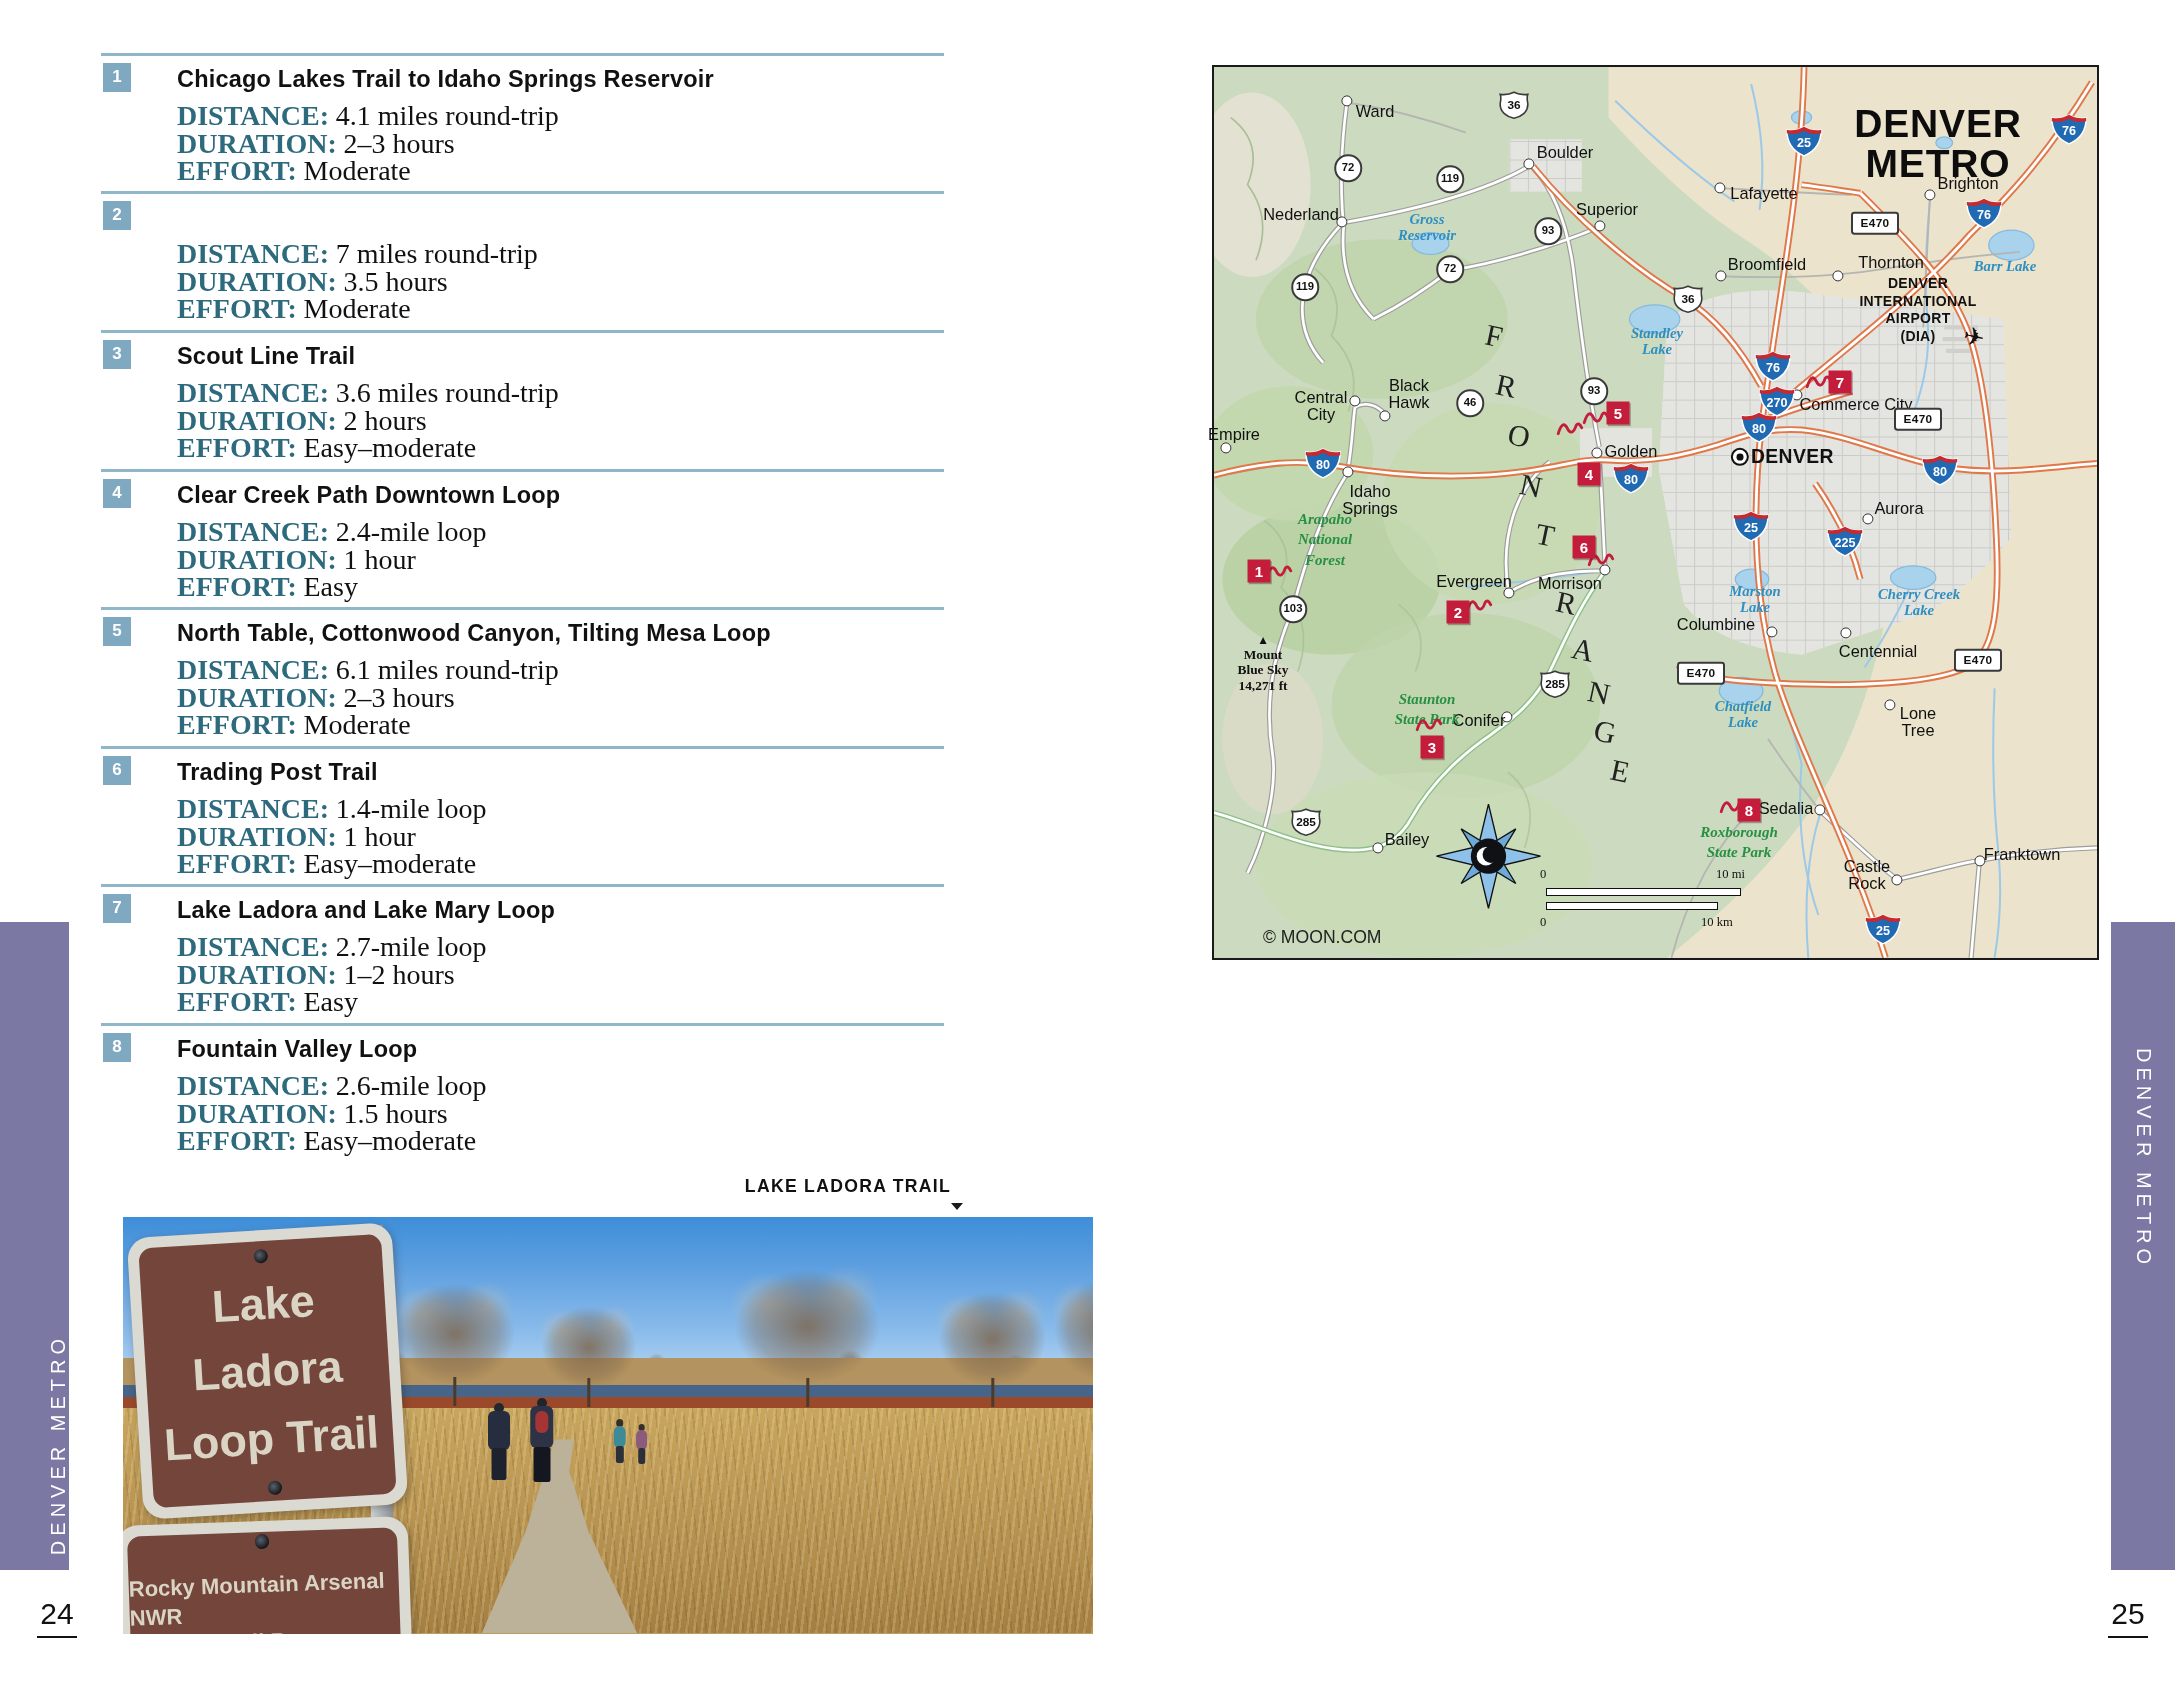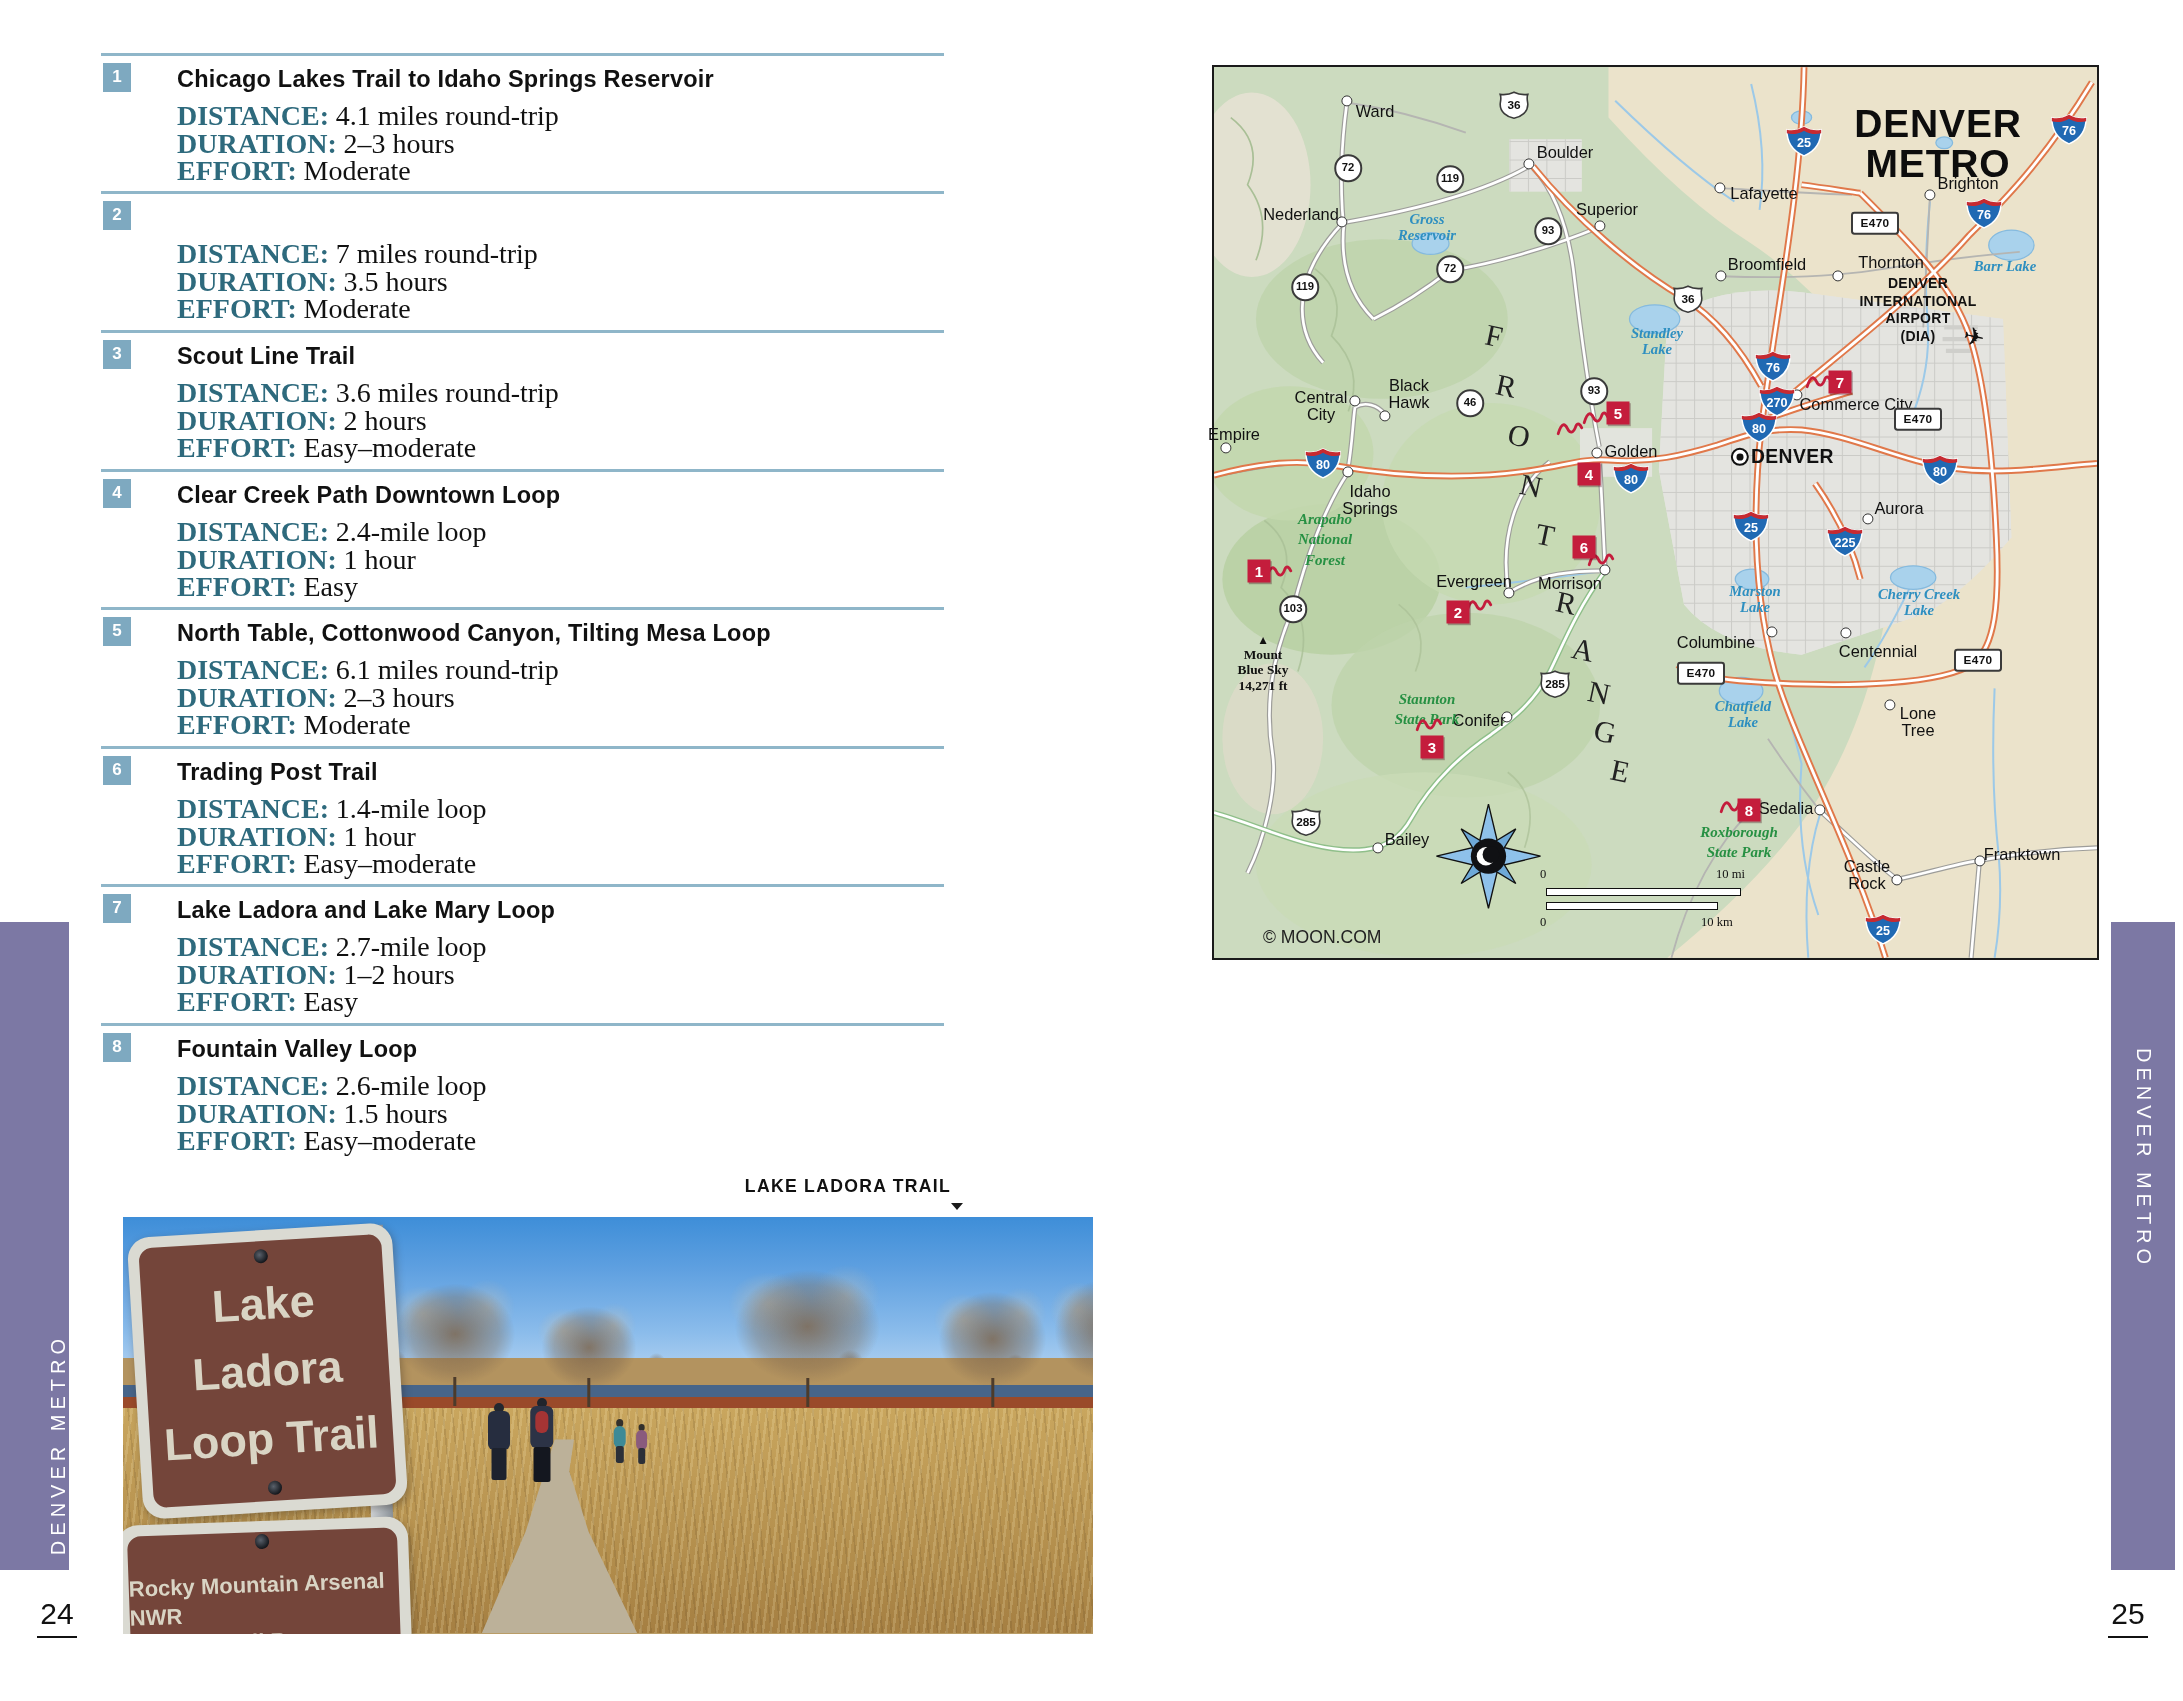--- a/index.html
+++ b/index.html
@@ -486,21 +486,21 @@
       </div>
       <div class="town-dot" style="left: 583px; top: 328px;"></div>
       <div class="town-label" style="left: 642px; top: 338px; text-align: center;">
         <span style="display: block;">Commerce City</span>
       </div>
       <div class="town-dot" style="left: 654px; top: 452px;"></div>
       <div class="town-label" style="left: 685px; top: 442px;">
         <span style="display: block;">Aurora</span>
       </div>
       <div class="town-dot" style="left: 558px; top: 565px;"></div>
-      <div class="town-label" style="left: 502px; top: 576px; text-align: right;">
+      <div class="town-label" style="left: 502px; top: 558px; text-align: right;">
         <span style="display: block;">Columbine</span>
       </div>
       <div class="town-dot" style="left: 632px; top: 566px;"></div>
       <div class="town-label" style="left: 664px; top: 585px;">
         <span style="display: block;">Centennial</span>
       </div>
       <div class="town-dot" style="left: 676px; top: 638px;"></div>
       <div class="town-label" style="left: 704px; top: 655px;">
         <span style="display: block;">Lone</span>
         <span style="display: block;">Tree</span>

